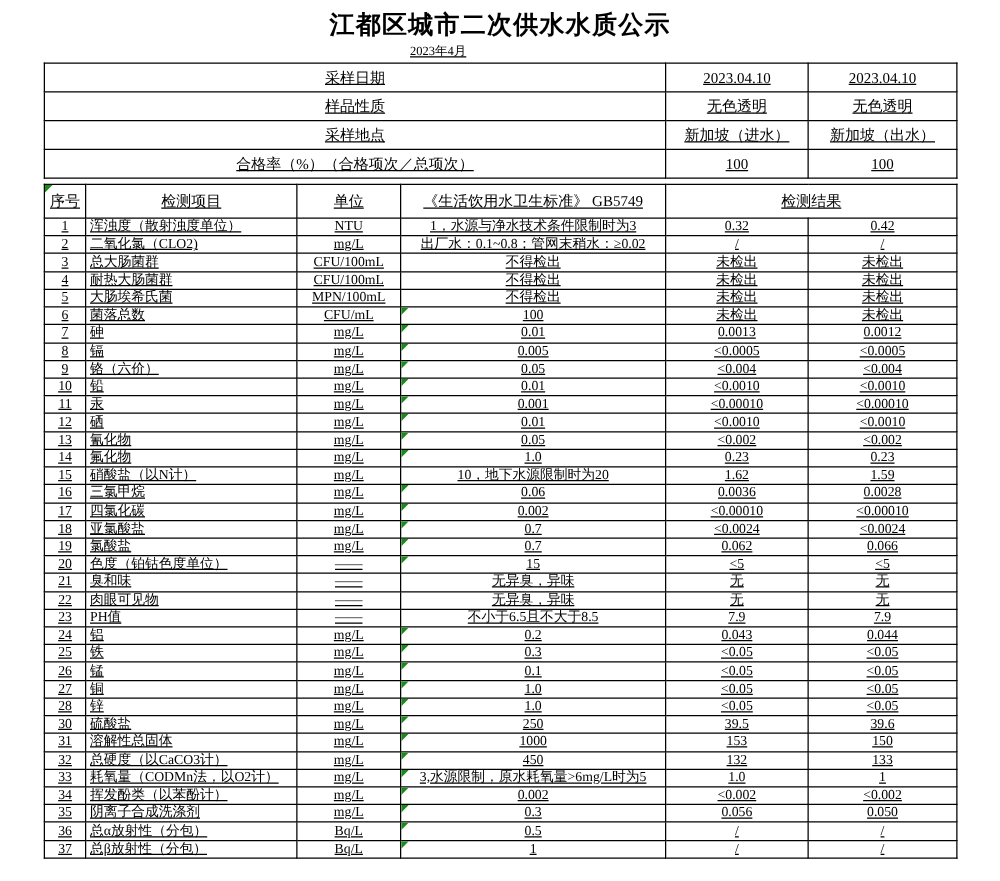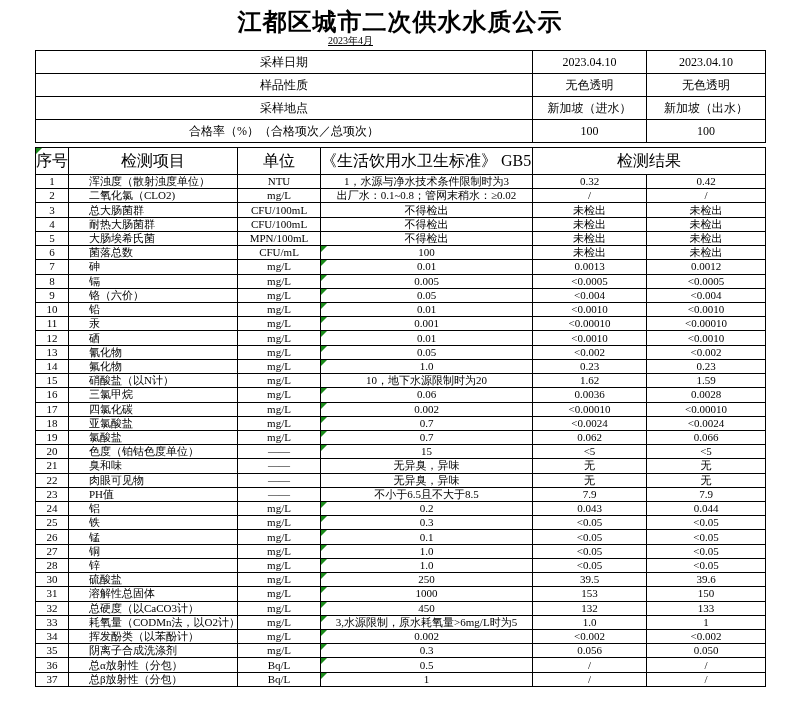--- a/index.html
+++ b/index.html
@@ -3,42 +3,42 @@
 <meta charset="utf-8">
 <style>
   html,body{margin:0;padding:0;}
   body{
     width:800px;height:705px;background:#ffffff;color:#000;
     font-family:"Liberation Serif","DejaVu Serif",serif;
     position:relative;overflow:hidden;
   }
   .title{
     position:absolute;top:6px;left:0;width:800px;text-align:center;
-    font-size:24px;font-weight:bold;letter-spacing:1px;
+    font-size:20px;font-weight:bold;letter-spacing:1px;
   }
   .subtitle{
     position:absolute;top:34px;left:0;width:701px;text-align:center;
     font-size:10px;text-decoration:underline;
   }
-  table{border-collapse:collapse;table-layout:fixed;position:absolute;left:35px;}
+  table{border-collapse:collapse;table-layout:fixed;position:absolute;left:35px;text-decoration:underline;}
   .info{top:50px;width:730px;}
   .info td{
     border:1px solid #000;height:22px;text-align:center;
     font-size:12px;padding:0;overflow:hidden;white-space:nowrap;
   }
   .main{top:147px;width:730px;}
   .main th{
-    border:1px solid #000;height:26px;font-weight:normal;font-size:16px;
+    border:1px solid #000;height:26px;font-weight:normal;font-size:12px;
     padding:0;overflow:hidden;white-space:nowrap;position:relative;
   }
   .main td{
     border:1px solid #000;height:13.22px;font-size:11px;line-height:1;
     text-align:center;padding:0;overflow:hidden;white-space:nowrap;position:relative;
   }
-  .main td.c-item{text-align:left;padding-left:20px;}
+  .main td.c-item{text-align:left;padding-left:3px;}
   .corner{
     position:absolute;top:0;left:0;width:0;height:0;
     border-top:6px solid #1a8a1a;border-right:6px solid transparent;
   }
 </style>
 </head>
 <body>
 
 <div class="title">江都区城市二次供水水质公示</div>
 <div class="subtitle">2023年4月</div>

